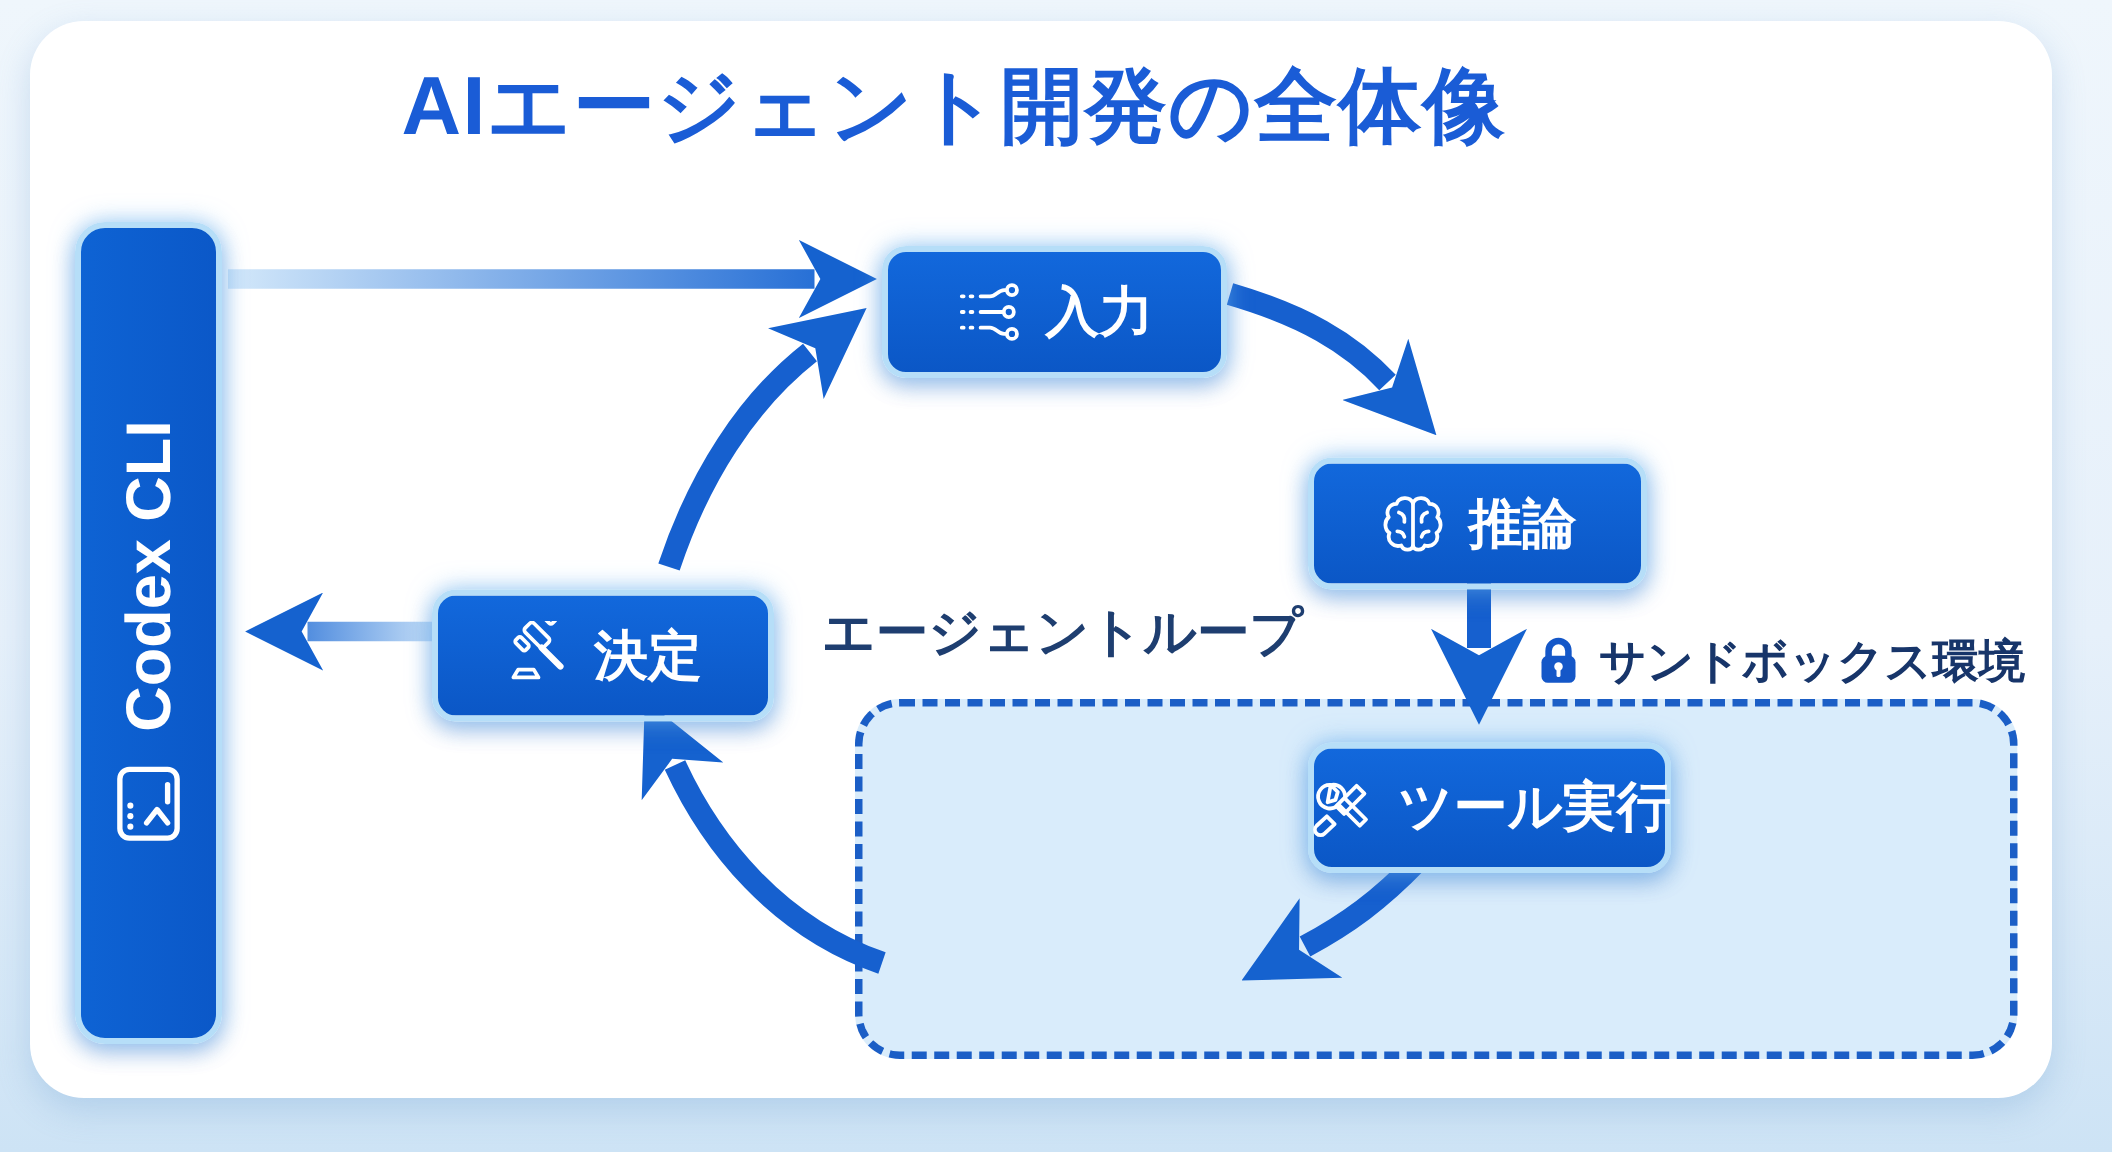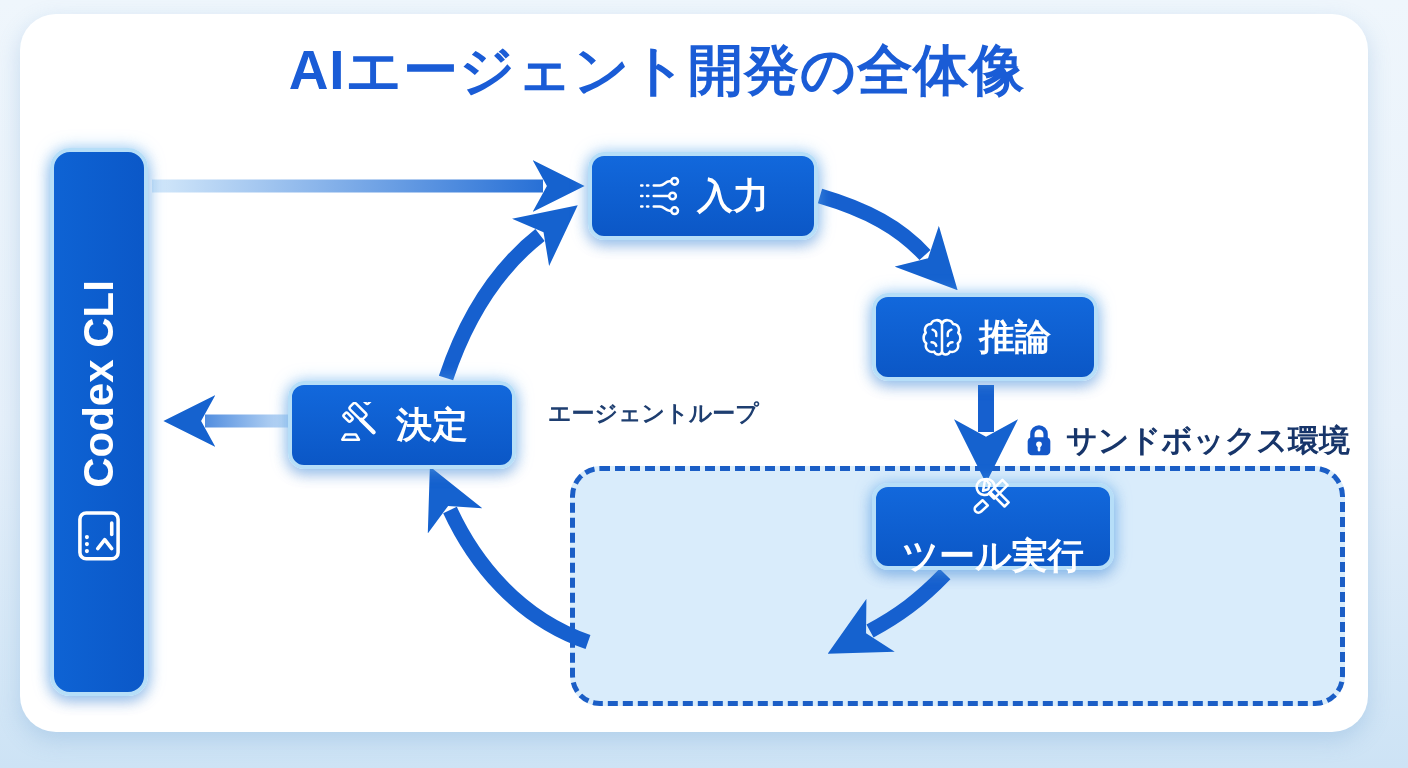--- a/index.html
+++ b/index.html
@@ -1,45 +1,46 @@
 <!DOCTYPE html>
 <html><head>
 <meta charset="utf-8">
 <style>
   html,body{margin:0;padding:0;}
   body{
     width:1408px;height:768px;overflow:hidden;
     font-family:"Liberation Sans","DejaVu Sans",sans-serif;
     background:linear-gradient(180deg,#eff6fc 0%,#e6f0fa 55%,#cde3f5 100%);
   }
-  .stage{position:relative;width:1272px;height:768px;padding-left:42px;}
+  .stage{position:relative;width:1272px;height:768px;}
   .card{
     position:absolute;left:20px;top:14px;width:1348px;height:718px;
     background:#ffffff;border-radius:36px;
     box-shadow:0 8px 22px rgba(110,160,210,.30);
   }
   .title{
     position:absolute;left:0;top:34px;width:100%;
     text-align:center;font-size:55px;font-weight:900;letter-spacing:1px;
     color:#1a5cd6;
   }
   
   .node{
     position:absolute;box-sizing:border-box;
     display:flex;align-items:center;justify-content:center;gap:14px;
     background:linear-gradient(180deg,#1268dc 0%,#0b57c6 100%);
     border:4px solid #b6def8;border-radius:16px;
     box-shadow:0 0 16px rgba(110,185,245,.65),0 6px 14px rgba(20,80,180,.30);
     color:#ffffff;
+    margin-top:12px;
   }
   .node-label{font-size:36px;font-weight:800;white-space:nowrap;}
   .n-input{left:588px;top:152px;width:230px;height:88px;}
   .n-reasoning{left:872px;top:293px;width:226px;height:88px;text-align:right;}
   .n-decision{left:288px;top:381px;width:228px;height:88px;}
-  .n-tool{left:872px;top:483px;width:242px;height:87px;flex-direction:column;}
+  .n-tool{left:872px;top:483px;width:242px;height:87px;}
   .n-observe{left:588px;top:596px;width:228px;height:88px;}
   
   .codex-bar{
     position:absolute;left:50px;top:148px;width:98px;height:548px;box-sizing:border-box;
     background:linear-gradient(90deg,#0e63d4 0%,#0b58c8 100%);
     border:4px solid #b6def8;border-radius:20px;
     box-shadow:0 0 16px rgba(110,185,245,.65),0 6px 14px rgba(20,80,180,.30);
   }
   .codex-inner{
     position:absolute;left:50%;top:50%;
@@ -47,21 +48,21 @@
     display:flex;align-items:center;gap:20px;white-space:nowrap;
   }
   .codex-label{color:#ffffff;font-size:42px;font-weight:800;}
   
   .sandbox{
     position:absolute;left:570px;top:466px;width:775px;height:240px;box-sizing:border-box;
     background:#d9ecfb;border:5px dashed #1b5ec6;border-radius:30px;
   }
   .loop-label{
     position:absolute;left:548px;top:398px;
-    font-size:23px;font-weight:800;color:#1e3e70;white-space:nowrap;
+    font-size:35px;font-weight:800;color:#1e3e70;white-space:nowrap;
   }
   .sandbox-caption{
     position:absolute;left:1022px;top:420px;
     display:flex;align-items:center;gap:10px;
   }
   .sandbox-caption-text{font-size:31px;font-weight:800;color:#17356a;white-space:nowrap;}
   .arrows{position:absolute;left:0;top:0;pointer-events:none;}
   .icon{flex:0 0 auto;display:block;}
 </style>
 </head>

